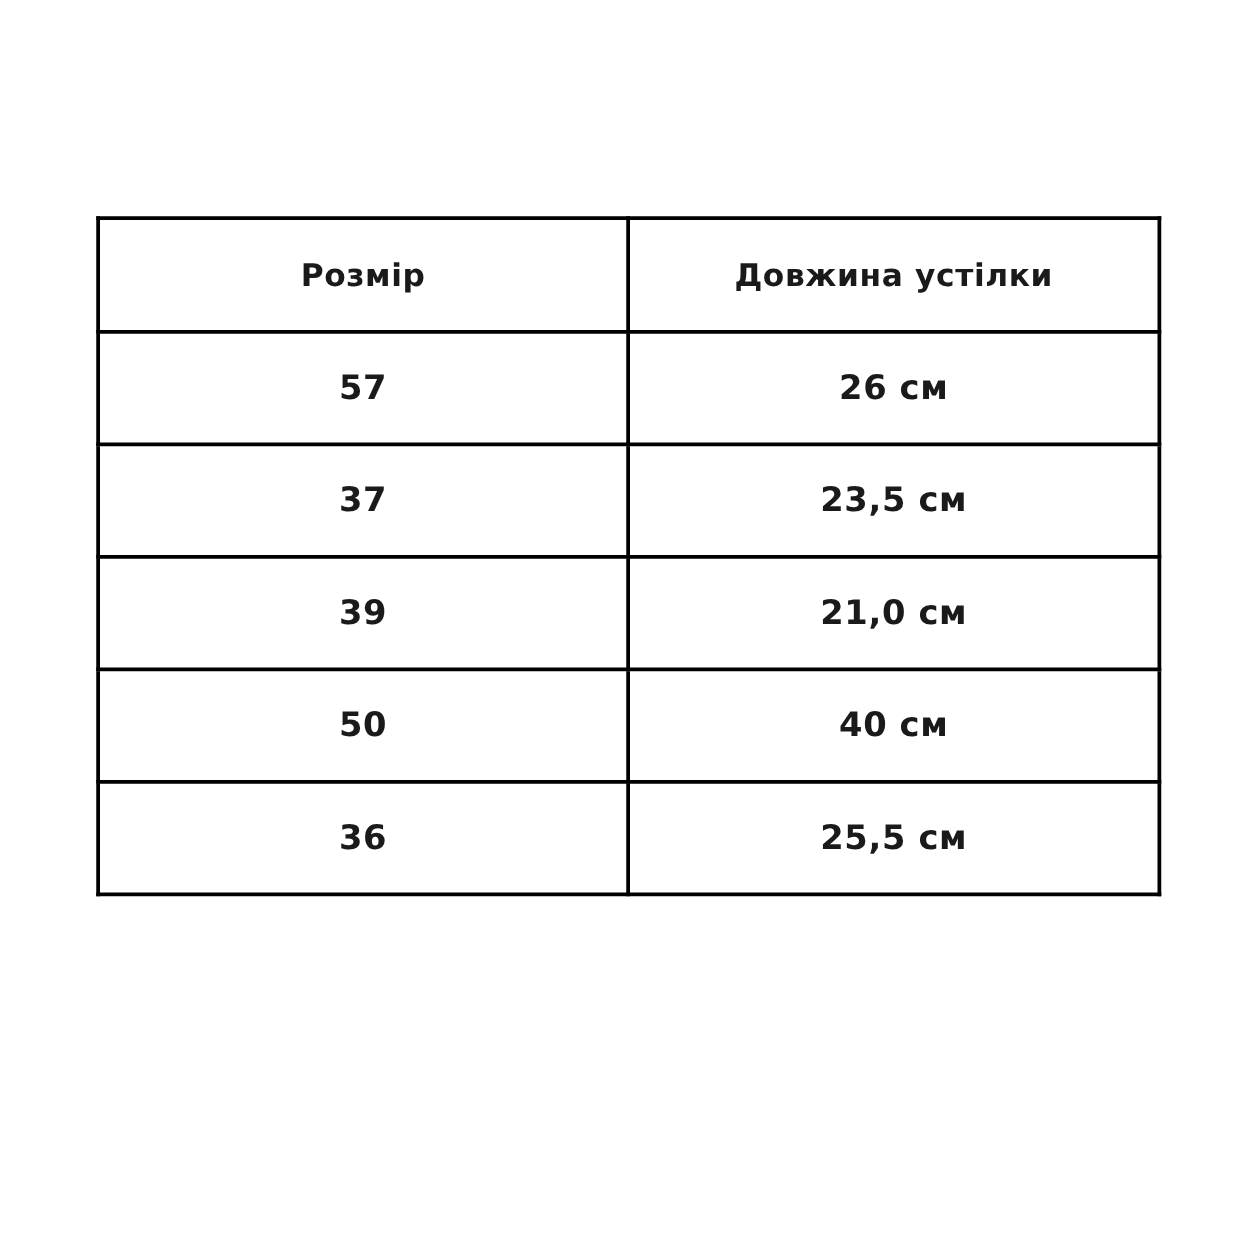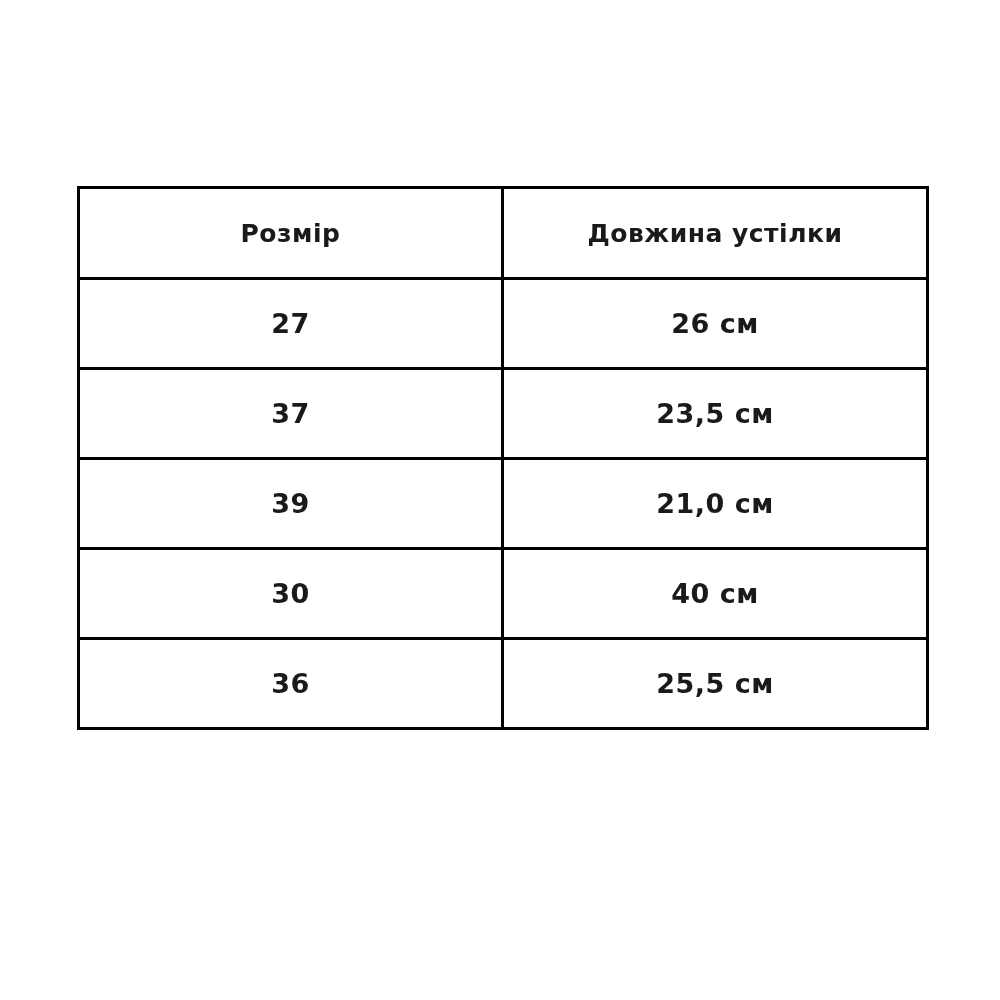--- a/index.html
+++ b/index.html
@@ -16,21 +16,21 @@
   }
   .page {
     position: relative;
     width: 1000px;
     height: 1000px;
     background: #ffffff;
   }
   .table-wrap {
     position: absolute;
     left: 77px;
-    top: 186px;
+    top: 173px;
     width: 698px;
   }
   table.size-table {
     border-collapse: collapse;
     width: 849px;
     table-layout: fixed;
   }
   table.size-table col.col-size { width: 424px; }
   table.size-table col.col-length { width: 425px; }
 
@@ -66,33 +66,33 @@
         <col class="col-length">
       </colgroup>
       <thead>
         <tr>
           <th>Розмір</th>
           <th>Довжина устілки</th>
         </tr>
       </thead>
       <tbody>
         <tr>
-          <td>27</td>
+          <td>57</td>
           <td>26 см</td>
         </tr>
         <tr>
           <td>37</td>
           <td>23,5 см</td>
         </tr>
         <tr>
           <td>39</td>
           <td>21,0 см</td>
         </tr>
         <tr>
-          <td>30</td>
+          <td>50</td>
           <td>40 см</td>
         </tr>
         <tr>
           <td>36</td>
           <td>25,5 см</td>
         </tr>
       </tbody>
     </table>
   </div>
 </div>

